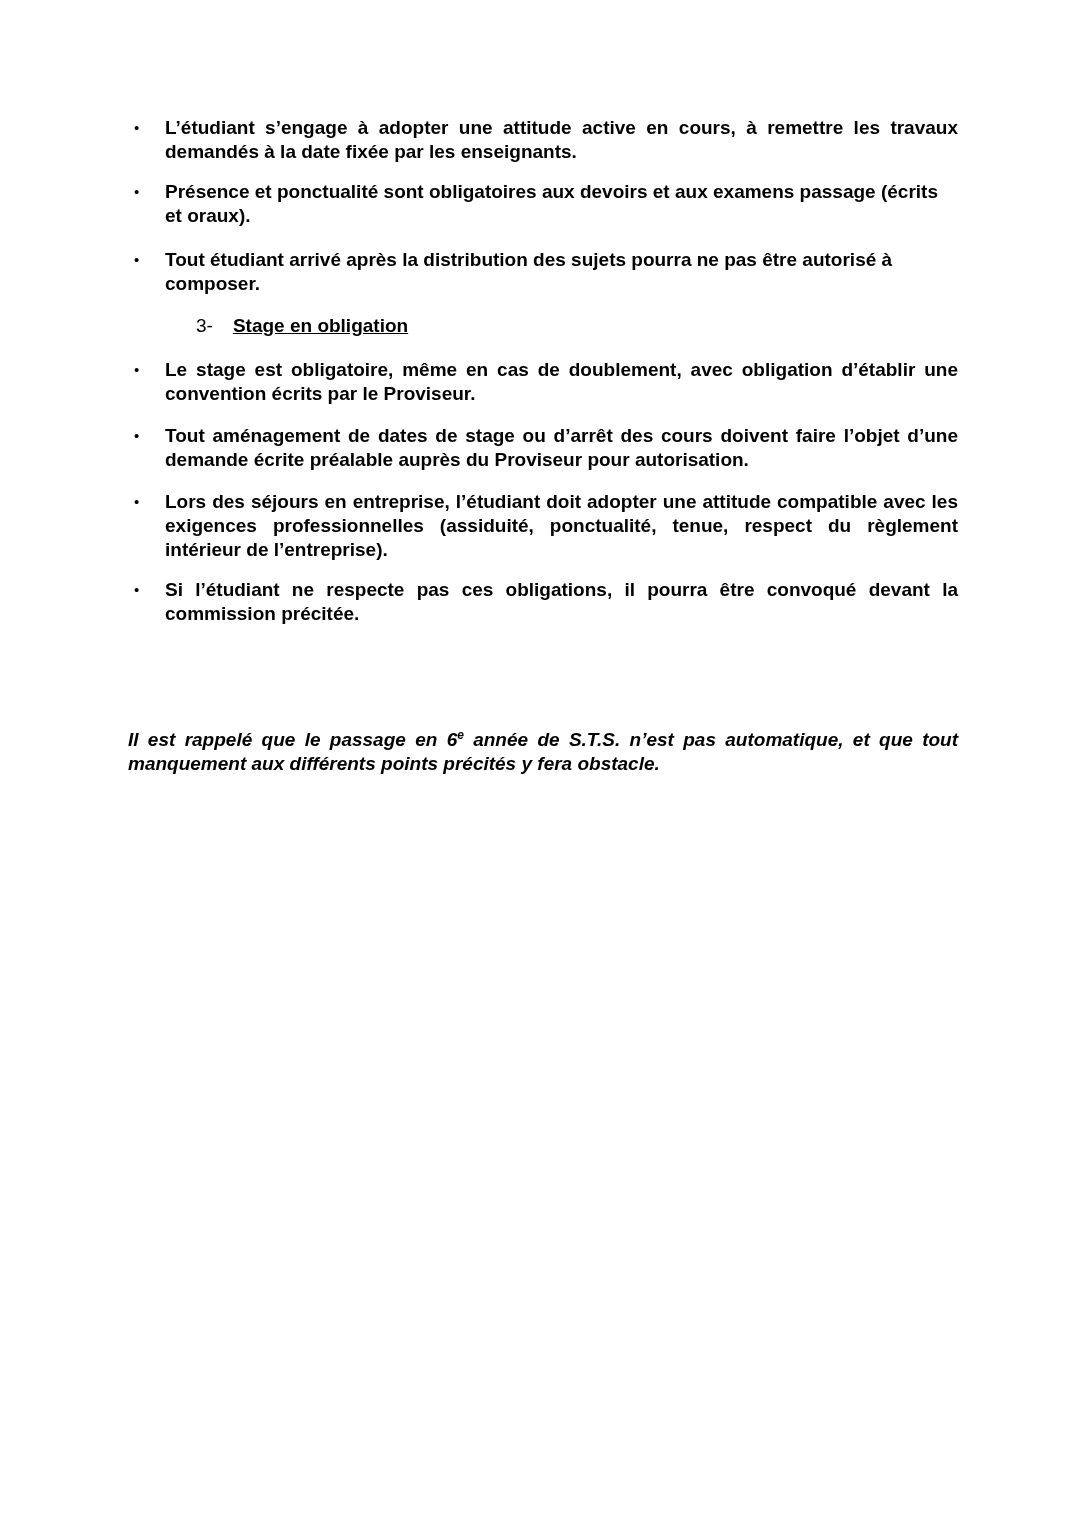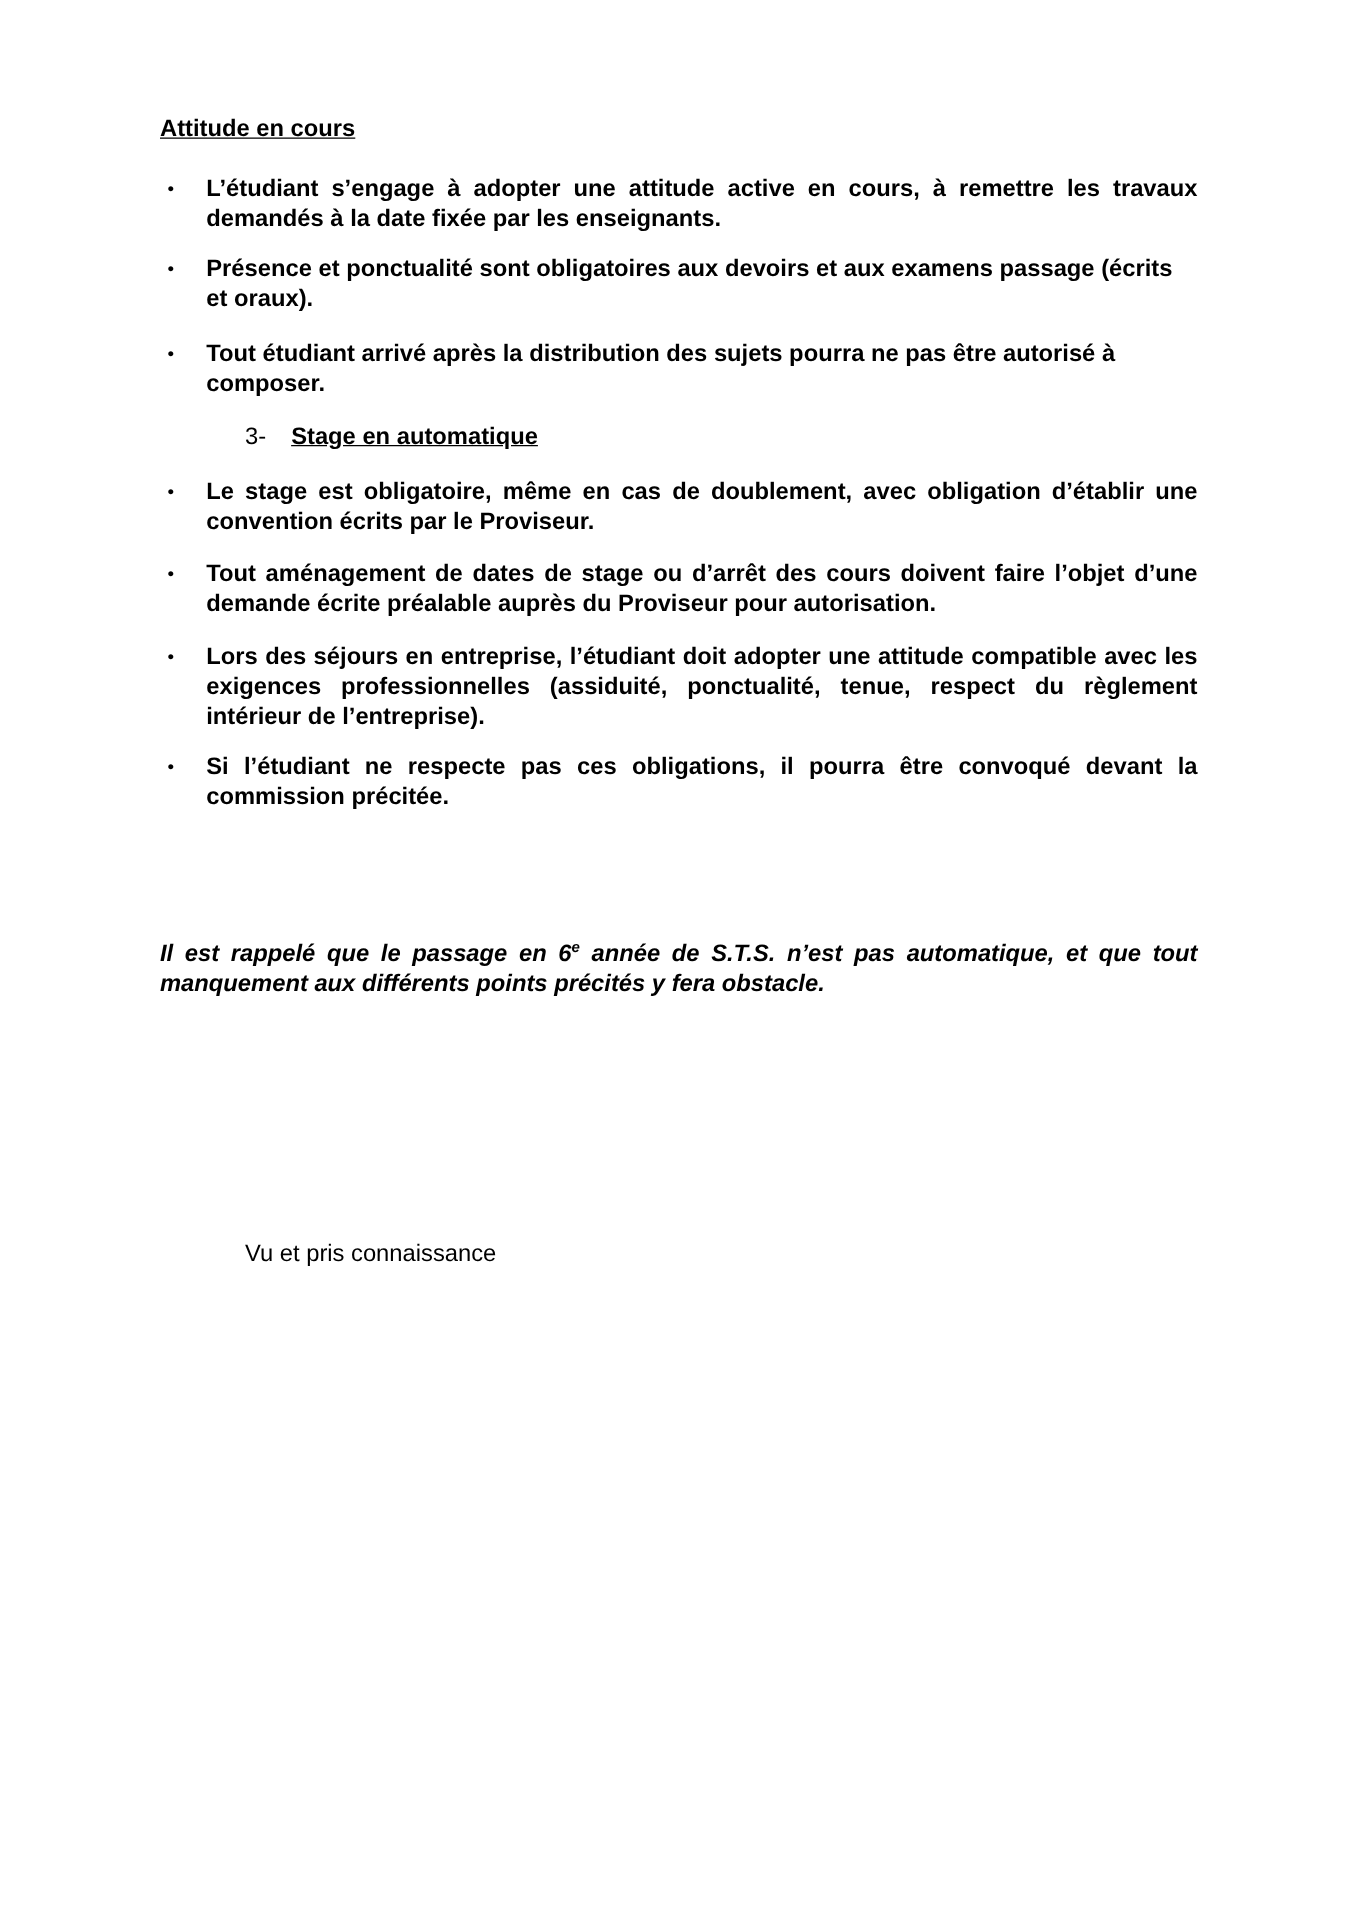--- a/index.html
+++ b/index.html
@@ -86,39 +86,38 @@
   .signature-label {
     margin-top: 21px;
     margin-left: 455px;
   }
 </style>
 </head>
 <body>
 
 <div class="page">
 
-  <div class="section-heading">Attitude en cours</div>
 
   <ul class="bullet-list">
     <li class="bullet-item mt-24">
       <span class="bullet-marker">•</span>
       <span class="bullet-text justify">L’étudiant s’engage à adopter une attitude active en cours, à remettre les travaux demandés à la date fixée par les enseignants.</span>
     </li>
     <li class="bullet-item mt-16">
       <span class="bullet-marker">•</span>
       <span class="bullet-text">Présence et ponctualité sont obligatoires aux devoirs et aux examens passage (écrits et oraux).</span>
     </li>
     <li class="bullet-item mt-20">
       <span class="bullet-marker">•</span>
       <span class="bullet-text">Tout étudiant arrivé après la distribution des sujets pourra ne pas être autorisé à composer.</span>
     </li>
   </ul>
 
   <div class="numbered-heading">
-    <span class="number">3-</span><span class="label">Stage en automatique</span>
+    <span class="number">3-</span><span class="label">Stage en obligation</span>
   </div>
 
   <ul class="bullet-list">
     <li class="bullet-item mt-20">
       <span class="bullet-marker">•</span>
       <span class="bullet-text justify">Le stage est obligatoire, même en cas de doublement, avec obligation d’établir une convention écrits par le Proviseur.</span>
     </li>
     <li class="bullet-item mt-18">
       <span class="bullet-marker">•</span>
       <span class="bullet-text justify">Tout aménagement de dates de stage ou d’arrêt des cours doivent faire l’objet d’une demande écrite préalable auprès du Proviseur pour autorisation.</span>
@@ -130,17 +129,16 @@
     <li class="bullet-item mt-16">
       <span class="bullet-marker">•</span>
       <span class="bullet-text justify">Si l’étudiant ne respecte pas ces obligations, il pourra être convoqué devant la commission précitée.</span>
     </li>
   </ul>
 
   <div class="notice justify">
     <span>Il est rappelé que le passage en 6</span><sup>e</sup><span> année de S.T.S. n’est pas automatique, et que tout manquement aux différents points précités y fera obstacle.</span>
   </div>
 
-  <div class="acknowledgement">Vu et pris connaissance</div>
 
 
 
 </div>
 
 </body></html>

